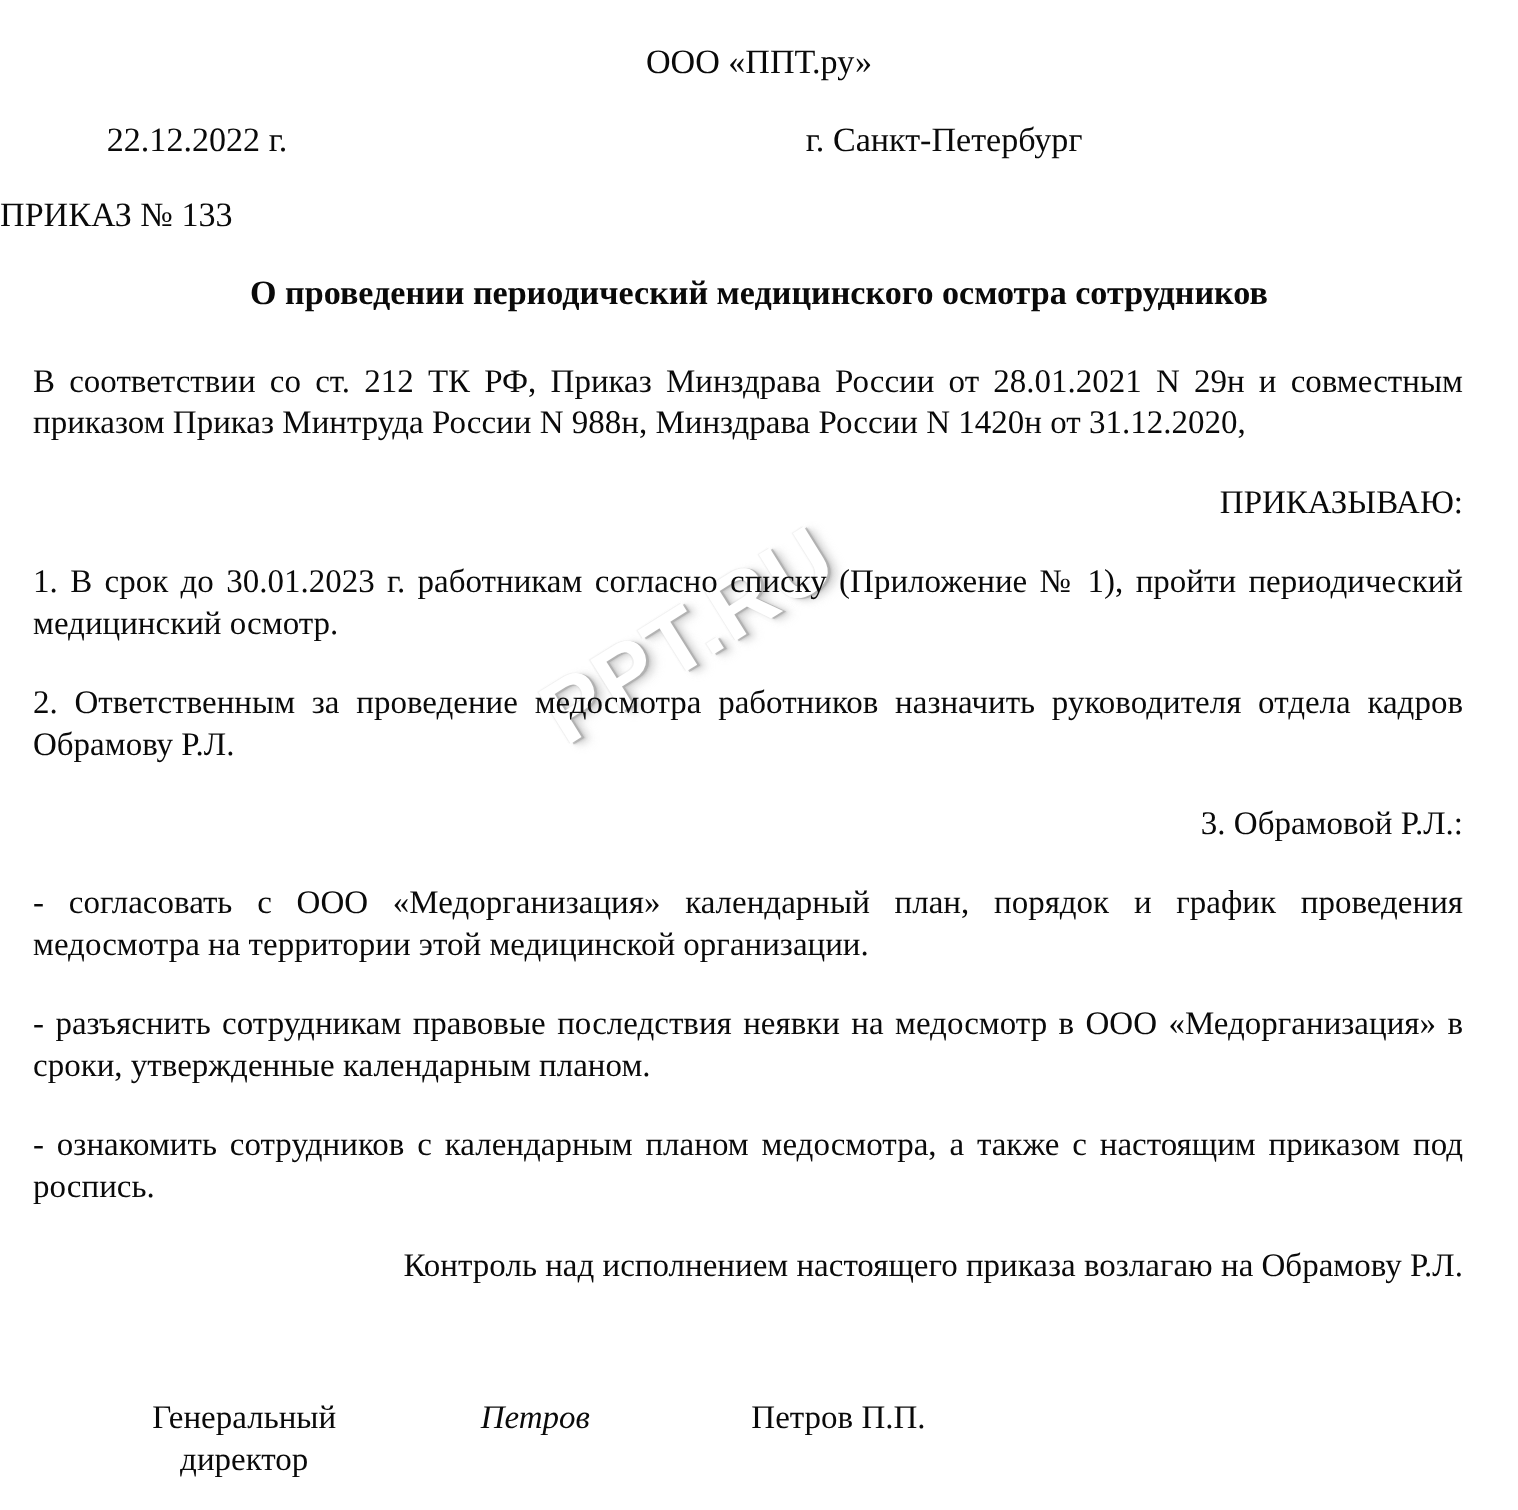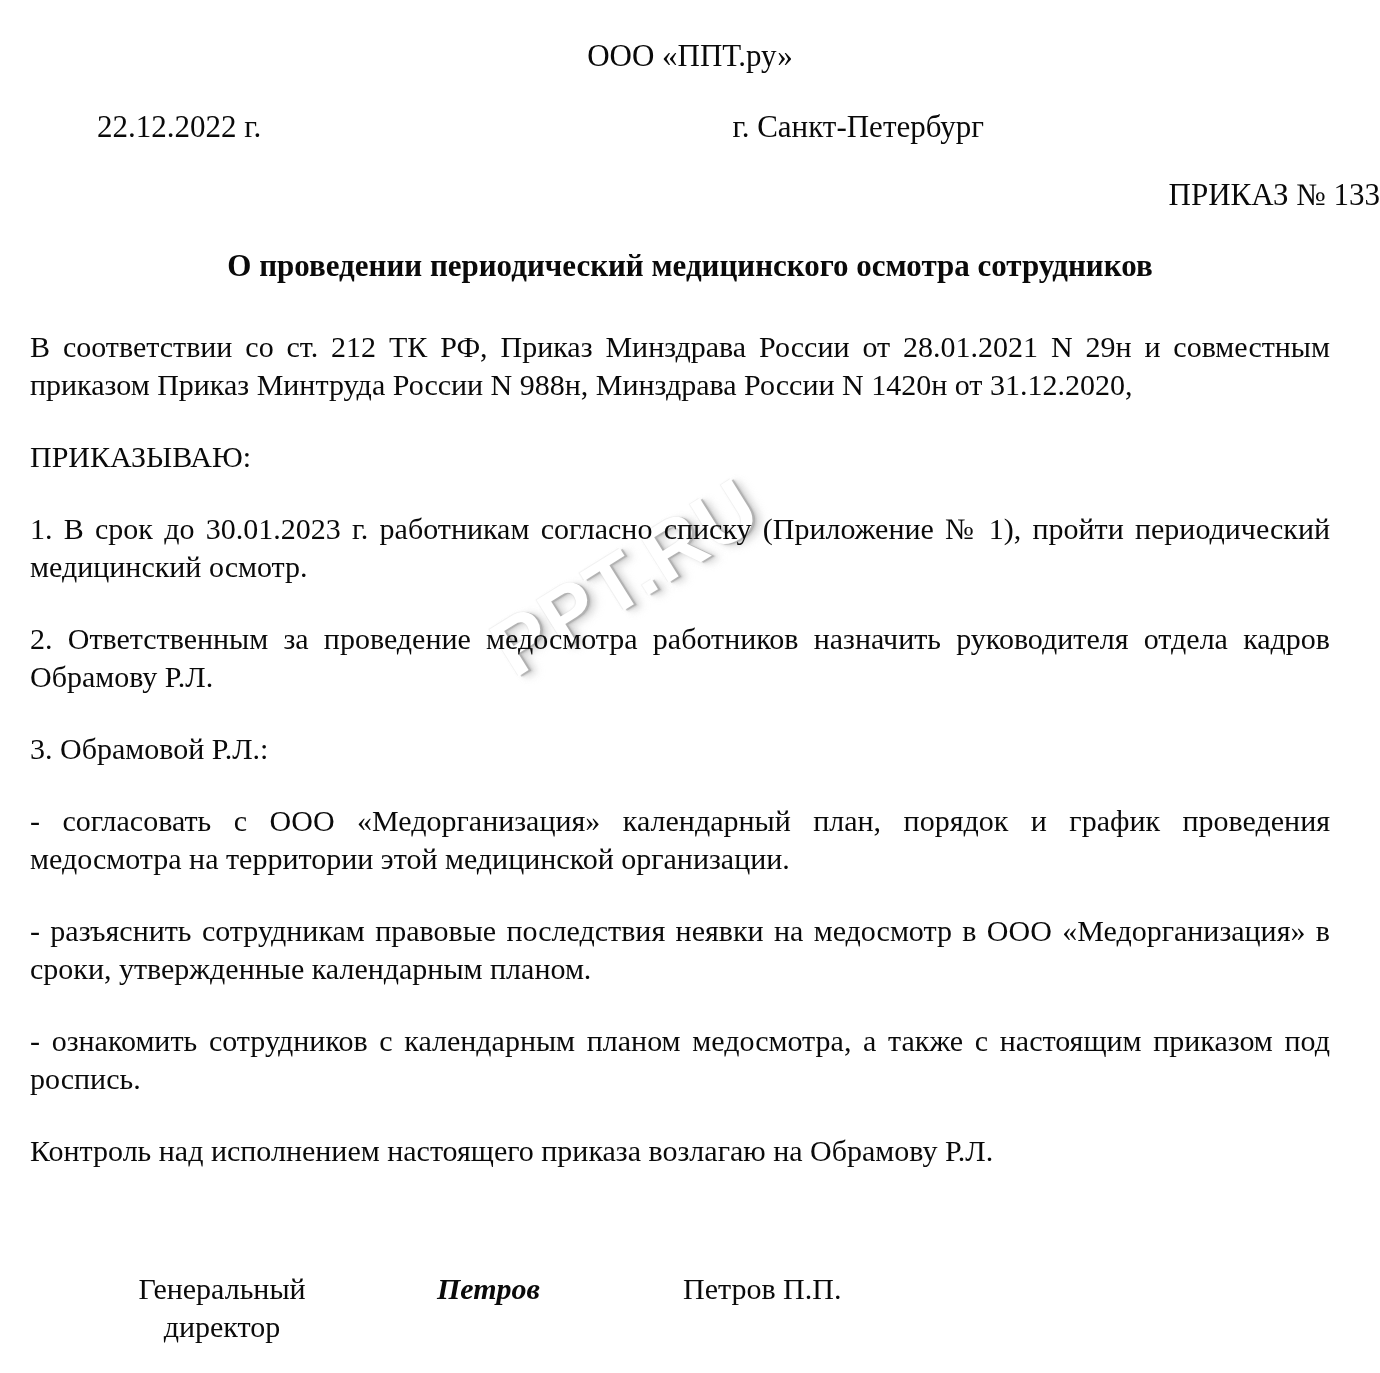--- a/index.html
+++ b/index.html
@@ -89,21 +89,21 @@
     font-size: 31px;
     line-height: 1.2;
     white-space: nowrap;
     text-align: right;
   }
 
   .order-number {
     left: 0;
     top: 177px;
     width: 1380px;
-    text-align: right;
+    text-align: left;
     font-size: 31px;
     line-height: 1.15;
   }
 
   .doc-subject {
     left: 0;
     top: 248px;
     width: 1380px;
     text-align: center;
     font-size: 31px;
@@ -120,21 +120,21 @@
   }
 
   #body-block p {
     margin: 0 0 24px 0;
     font-size: 30px;
     line-height: 38px;
     text-align: justify;
     text-justify: inter-word;
   }
   #body-block p.no-justify {
-    text-align: left;
+    text-align: right;
     font-family: Liberation Serif, serif;
   }
   #body-block p.gap-large {
     margin-bottom: 34px;
   }
 
   
   #signature-block {
     position: absolute;
     left: 0;
@@ -150,21 +150,21 @@
     text-align: center;
     font-size: 30px;
     line-height: 38px;
   }
   #signature-block .sig-scrawl {
     position: absolute;
     left: 437px;
     top: 0;
     font-size: 30px;
     font-style: italic;
-    font-weight: 700;
+    font-weight: 400;
     line-height: 38px;
     white-space: nowrap;
   }
   #signature-block .sig-name {
     position: absolute;
     left: 683px;
     top: 0;
     font-size: 30px;
     line-height: 38px;
     white-space: nowrap;

